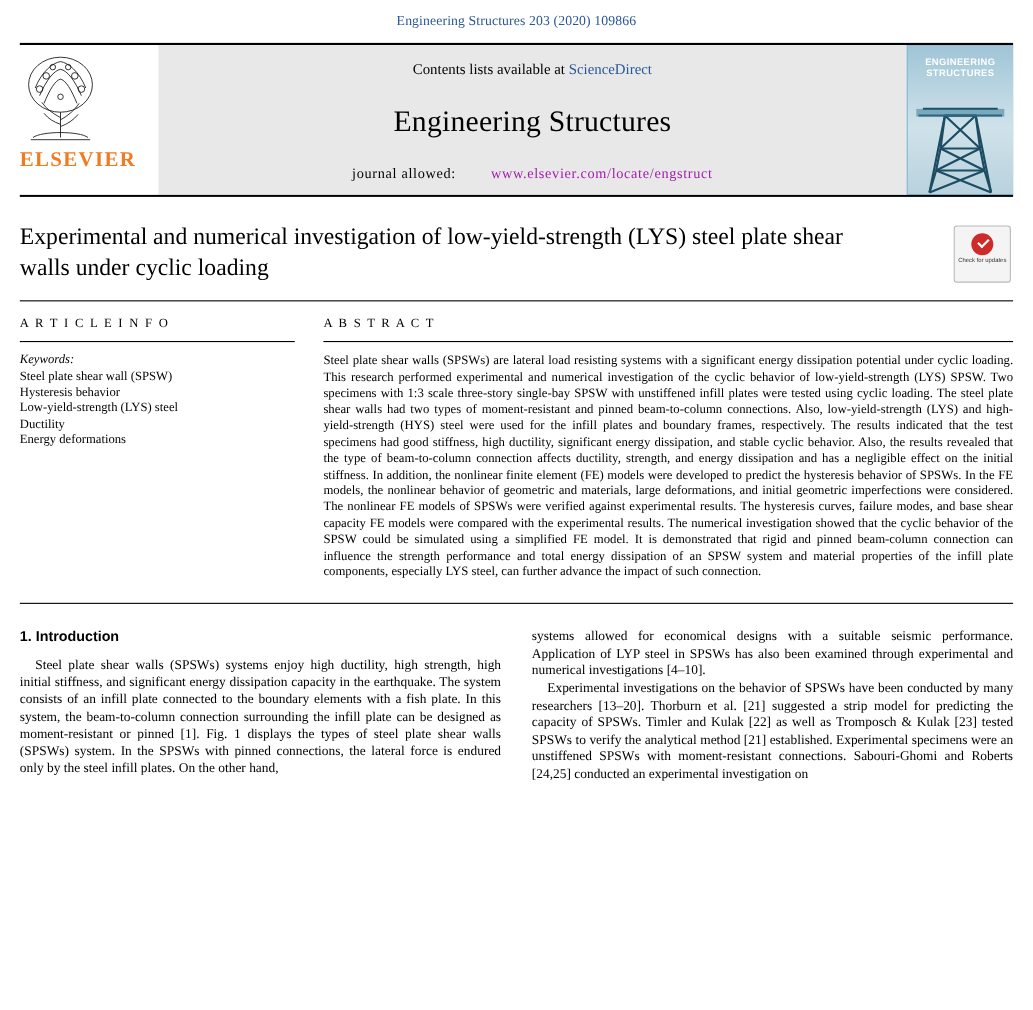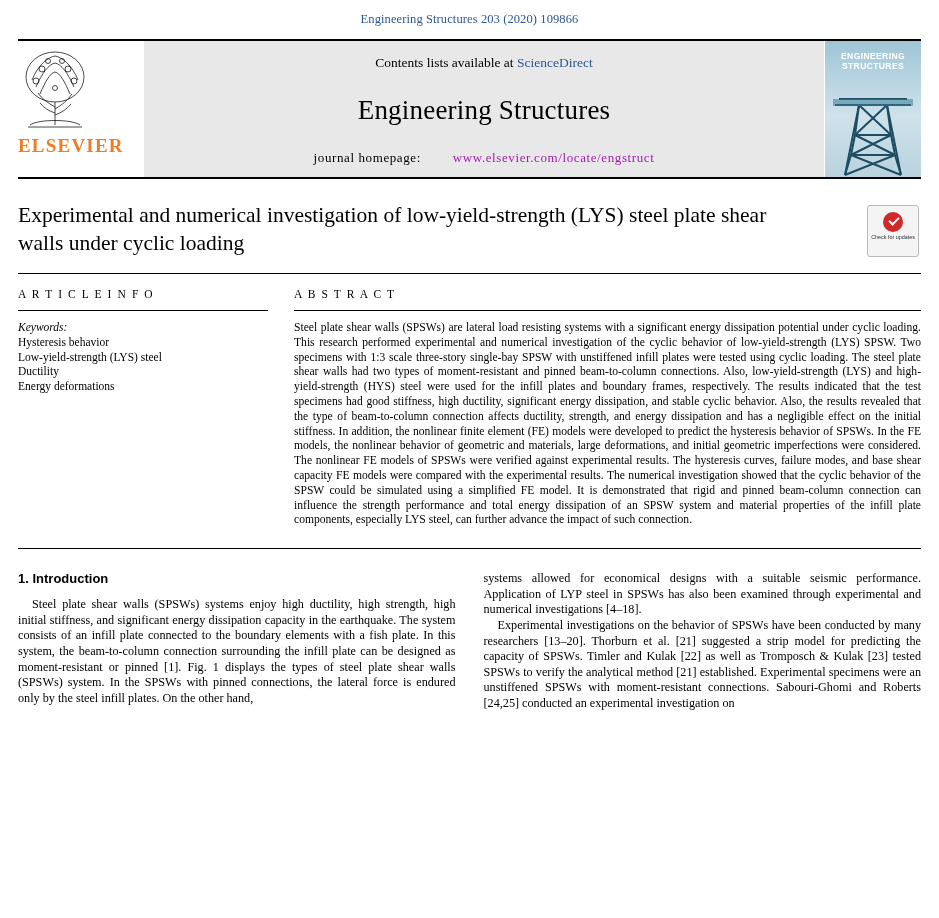--- a/index.html
+++ b/index.html
@@ -295,21 +295,21 @@
       </svg>
       <div class="elsevier-word">ELSEVIER</div>
     </div>
 
     <div class="journal-band">
       <div class="contents-line">
         <span>Contents lists available at </span><a href="#">ScienceDirect</a>
       </div>
       <div class="journal-title">Engineering Structures</div>
       <div class="homepage-line">
-        <span class="hp-label">journal homepage: </span><a href="#">www.elsevier.com/locate/engstruct</a>
+        <span class="hp-label">journal allowed: </span><a href="#">www.elsevier.com/locate/engstruct</a>
       </div>
     </div>
 
     <div class="cover-thumb">
       <div class="cover-sky"></div>
       <svg class="cover-tower" width="96" height="102" viewBox="0 0 96 102">
         <g stroke="#1d4d63" stroke-width="2" fill="none">
           <path d="M20 100 L34 30 L62 30 L76 100"></path>
           <path d="M30 60 L66 60"></path>
           <path d="M26 80 L70 80"></path>
@@ -340,20 +340,21 @@
     </div>
   </div>
 
   <div class="rule-thin"></div>
 
   <div class="info-abs">
     <div class="article-info">
       <div class="sec-head">A R T I C L E   I N F O</div>
       <div class="info-rule"></div>
       <div class="kw-label">Keywords:</div>
+      <div class="kw-item">Steel plate shear wall (SPSW)</div>
       <div class="kw-item">Hysteresis behavior</div>
       <div class="kw-item">Low-yield-strength (LYS) steel</div>
       <div class="kw-item">Ductility</div>
       <div class="kw-item">Energy deformations</div>
     </div>
 
     <div class="abstract-col">
       <div class="sec-head">A B S T R A C T</div>
       <div class="abstract-rule"></div>
       <div class="abstract-text">Steel plate shear walls (SPSWs) are lateral load resisting systems with a significant energy dissipation potential under cyclic loading. This research performed experimental and numerical investigation of the cyclic behavior of low-yield-strength (LYS) SPSW. Two specimens with 1:3 scale three-story single-bay SPSW with unstiffened infill plates were tested using cyclic loading. The steel plate shear walls had two types of moment-resistant and pinned beam-to-column connections. Also, low-yield-strength (LYS) and high-yield-strength (HYS) steel were used for the infill plates and boundary frames, respectively. The results indicated that the test specimens had good stiffness, high ductility, significant energy dissipation, and stable cyclic behavior. Also, the results revealed that the type of beam-to-column connection affects ductility, strength, and energy dissipation and has a negligible effect on the initial stiffness. In addition, the nonlinear finite element (FE) models were developed to predict the hysteresis behavior of SPSWs. In the FE models, the nonlinear behavior of geometric and materials, large deformations, and initial geometric imperfections were considered. The nonlinear FE models of SPSWs were verified against experimental results. The hysteresis curves, failure modes, and base shear capacity FE models were compared with the experimental results. The numerical investigation showed that the cyclic behavior of the SPSW could be simulated using a simplified FE model. It is demonstrated that rigid and pinned beam-column connection can influence the strength performance and total energy dissipation of an SPSW system and material properties of the infill plate components, especially LYS steel, can further advance the impact of such connection.</div>
@@ -361,18 +362,18 @@
   </div>
 
   <div class="rule-bottom"></div>
 
   <div class="body-cols">
     <div class="col">
       <div class="body-head">1. Introduction</div>
       <div class="body-text">Steel plate shear walls (SPSWs) systems enjoy high ductility, high strength, high initial stiffness, and significant energy dissipation capacity in the earthquake. The system consists of an infill plate connected to the boundary elements with a fish plate. In this system, the beam-to-column connection surrounding the infill plate can be designed as moment-resistant or pinned [1]. Fig. 1 displays the types of steel plate shear walls (SPSWs) system. In the SPSWs with pinned connections, the lateral force is endured only by the steel infill plates. On the other hand,</div>
     </div>
     <div class="col">
-      <div class="body-text no-indent">systems allowed for economical designs with a suitable seismic performance. Application of LYP steel in SPSWs has also been examined through experimental and numerical investigations [4–18].</div>
+      <div class="body-text no-indent">systems allowed for economical designs with a suitable seismic performance. Application of LYP steel in SPSWs has also been examined through experimental and numerical investigations [4–10].</div>
       <div class="body-text">Experimental investigations on the behavior of SPSWs have been conducted by many researchers [13–20]. Thorburn et al. [21] suggested a strip model for predicting the capacity of SPSWs. Timler and Kulak [22] as well as Tromposch &amp; Kulak [23] tested SPSWs to verify the analytical method [21] established. Experimental specimens were an unstiffened SPSWs with moment-resistant connections. Sabouri-Ghomi and Roberts [24,25] conducted an experimental investigation on</div>
     </div>
   </div>
 
 </div>
 
 </body></html>

